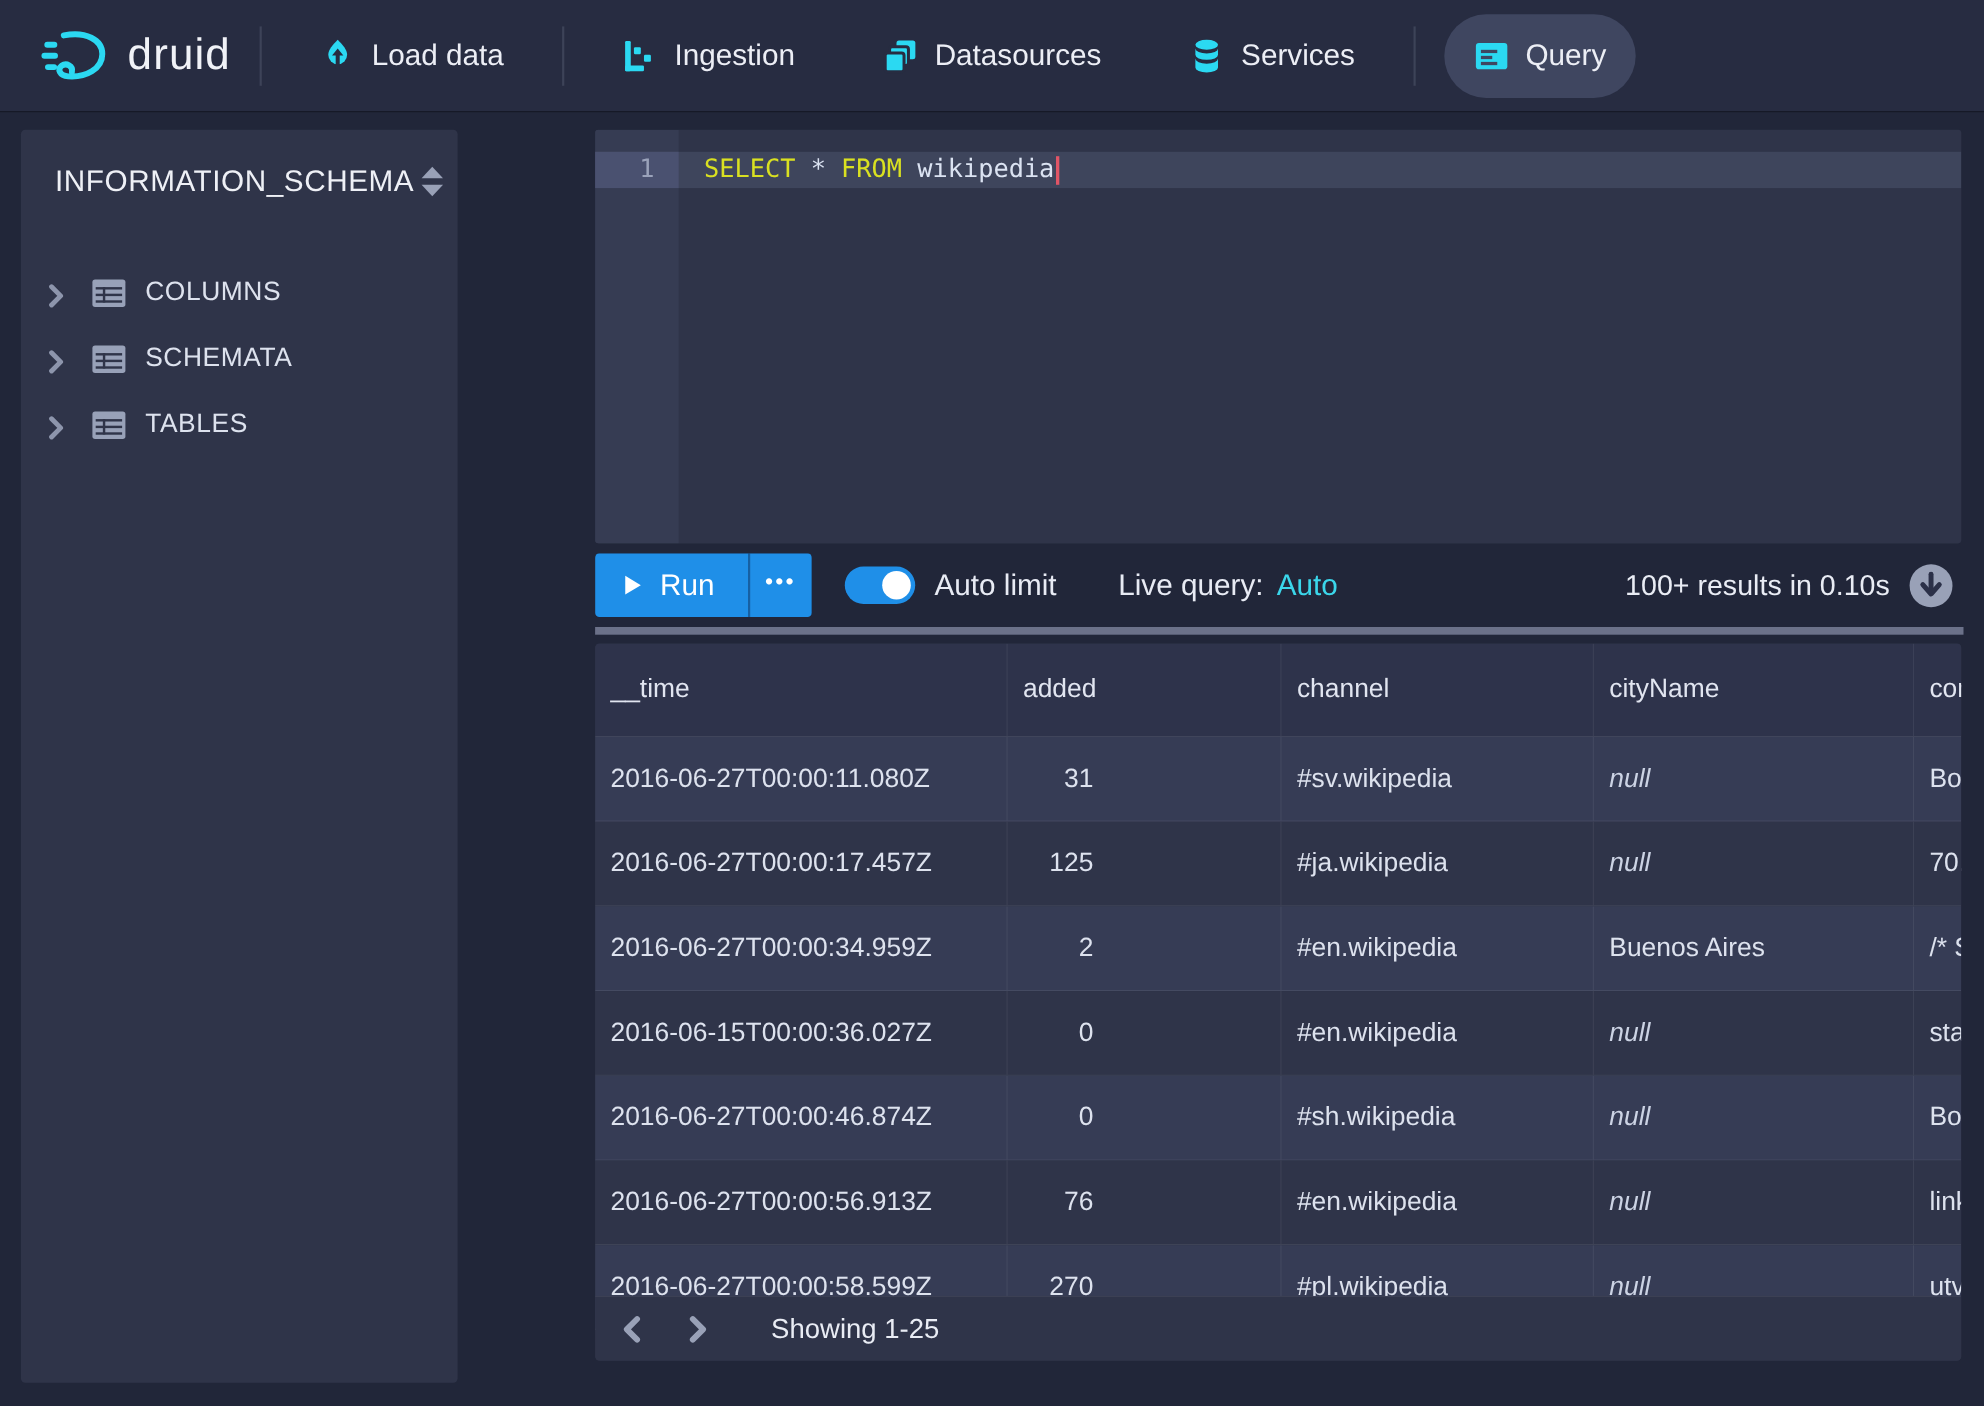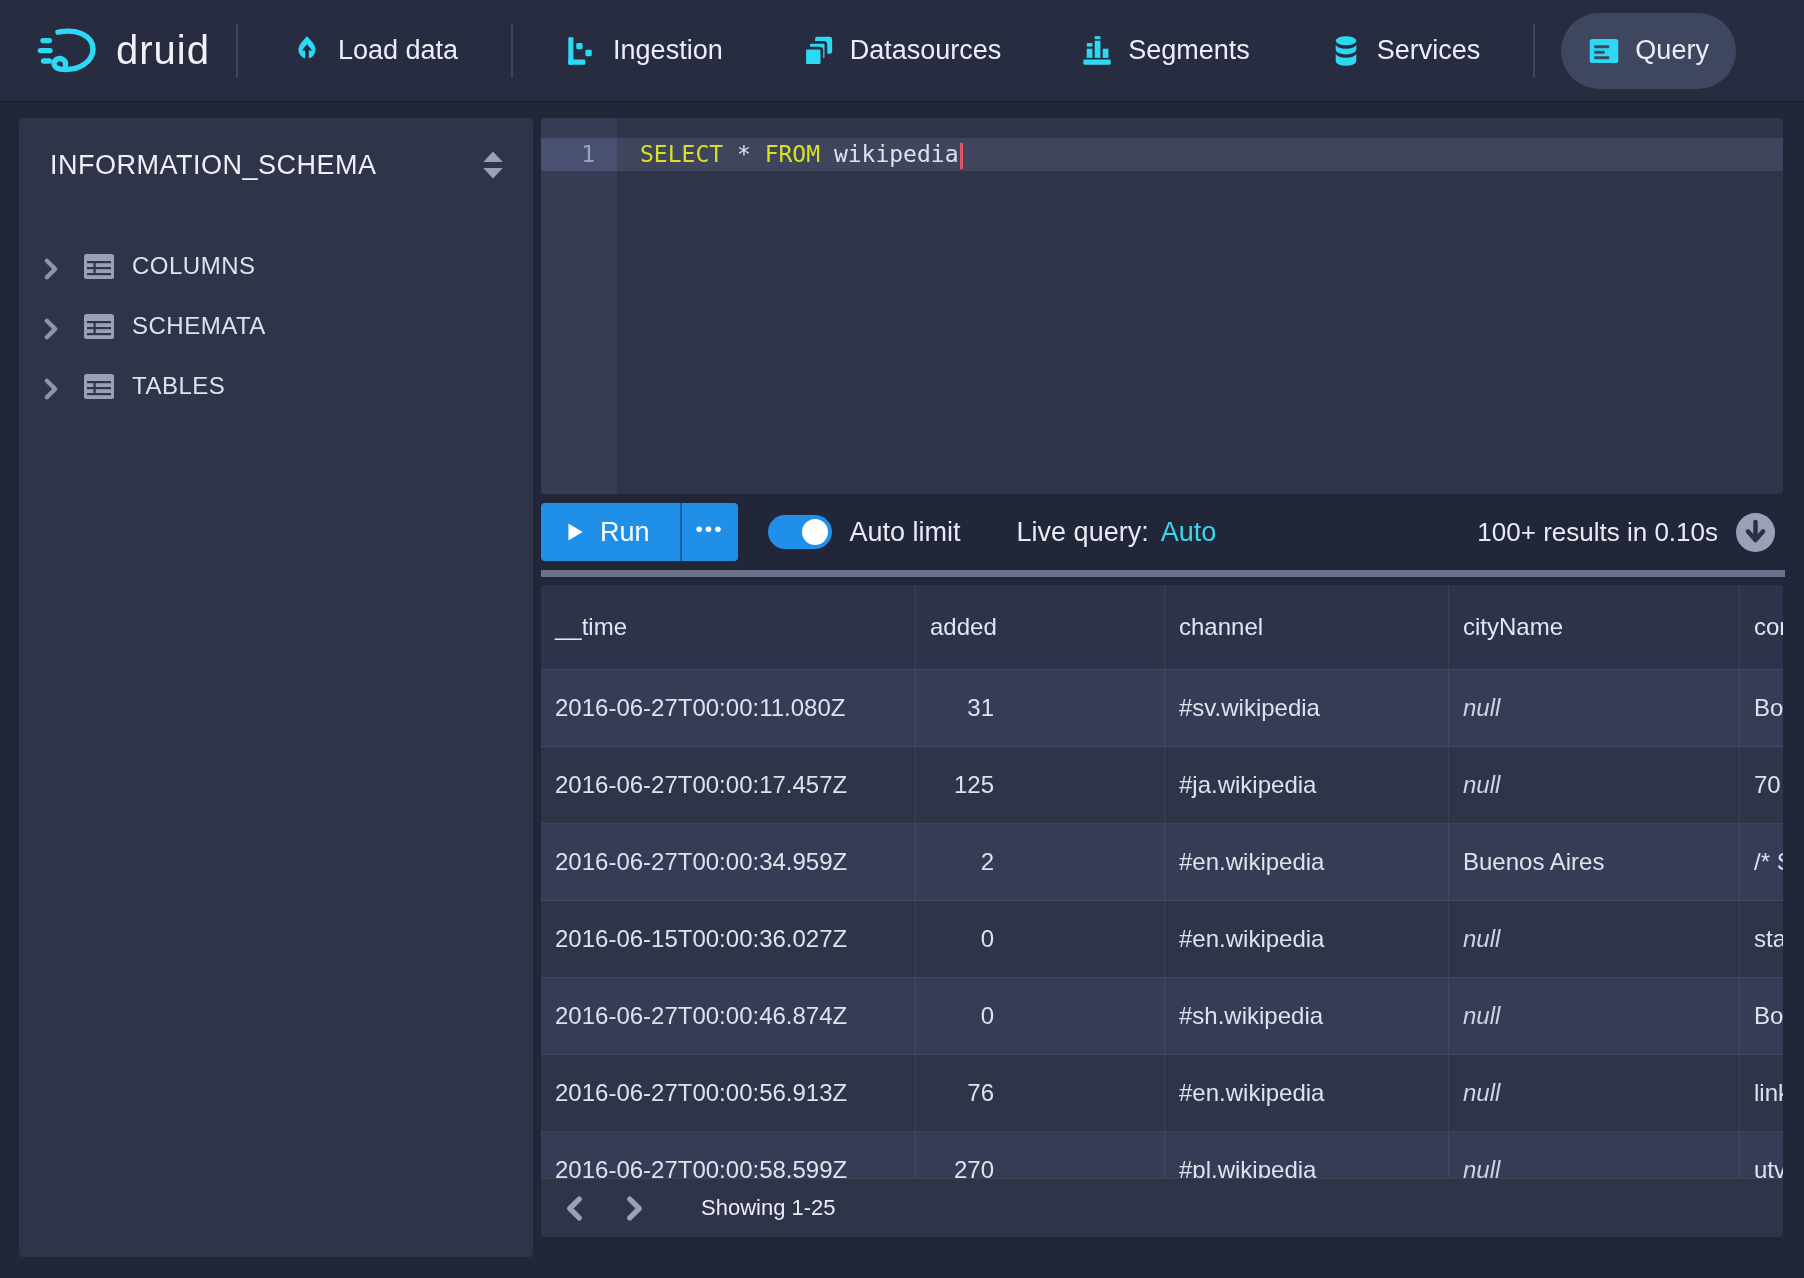--- a/index.html
+++ b/index.html
@@ -23,21 +23,21 @@
   .nav-item {
     display:flex; align-items:center; gap:15px; padding:0 27px; height:76px;
     border-radius:38px; cursor:pointer;
   }
   .nav-item .nav-label { font-size:27px; color:#eceef5; }
   .nav-item.active { background:#3f4660; }
   .nav-icon { display:flex; align-items:center; }
   
   .panel { background:#2f3449; border-radius:4px; position:absolute; }
   
-  .schema-panel { left:19px; top:118px; width:514px; height:1139px; }
+  .schema-panel { left:19px; top:118px; width:397px; height:1139px; }
   .schema-header { display:flex; align-items:center; justify-content:space-between;
     padding:28px 24px 10px 31px; }
   .schema-title { font-size:27px; color:#eef0f6; letter-spacing:0.5px; }
   .sort-btn { background:none; border:none; cursor:pointer; padding:4px; display:flex; }
   .tree { margin-top:26px; }
   .tree-item { display:flex; align-items:flex-end; gap:0; height:60px; padding-left:24px; cursor:pointer; }
   .tree-caret { width:20px; display:flex; margin-right:20px; }
   .tree-icon { display:flex; margin-right:17px; }
   .tree-label { font-size:24px; color:#dde2ee; letter-spacing:0.5px; }
   
@@ -90,21 +90,21 @@
   .trow:nth-child(even) { background:#2f3449; }
   .cell { display:flex; align-items:center; padding:0 14px; font-size:24px; color:#dde2ee;
     border-right:1px solid rgba(255,255,255,0.065); overflow:hidden; white-space:nowrap; cursor:pointer; }
   .cell-added { justify-content:flex-end; padding-right:170px; }
   .is-null { font-style:italic; color:#ccd3e4; }
   .results-footer { position:absolute; left:0; right:0; bottom:0; height:59px;
     background:#2f3449; border-top:1px solid rgba(255,255,255,0.07);
     display:flex; align-items:center; padding-left:10px; border-radius:0 0 4px 4px; z-index:3; }
   .pager-btn { width:46px; height:46px; background:none; border:none; cursor:pointer;
     display:flex; align-items:center; justify-content:center; }
-  .showing-label { margin-left:44px; font-size:22px; color:#e9ecf4; }
+  .showing-label { margin-left:44px; font-size:25px; color:#e9ecf4; }
 </style>
 </head>
 <body>
 
 <header class="navbar">
   <div class="brand">
     <span class="nav-icon">
       <svg width="66" height="52" viewBox="0 0 33 26" fill="none" stroke="#2bd9f2" stroke-width="2.7" stroke-linecap="round">
         <path d="M11 3.6 C21 1.6 28.5 5.6 28.5 12 C28.5 18.8 21 22.8 13 22.2 C9 21.9 8 19 10 17.4 C12.2 15.9 15.3 17.4 14.7 20.2"></path>
         <path d="M3.5 7.8 h3.2"></path>
@@ -139,33 +139,20 @@
     </div>
     <div class="nav-item">
       <span class="nav-icon">
         <svg width="32" height="32" viewBox="0 0 28 28">
           <rect x="10.5" y="1.5" width="15" height="15" rx="2" fill="#2bd9f2"></rect>
           <rect x="5" y="6.5" width="15" height="15" rx="2" fill="#2bd9f2" stroke="#272c41" stroke-width="2.4"></rect>
           <rect x="1.5" y="11.5" width="15" height="15" rx="2" fill="#2bd9f2" stroke="#272c41" stroke-width="2.4"></rect>
         </svg>
       </span>
       <span class="nav-label">Datasources</span>
-    </div>
-    <div class="nav-item">
-      <span class="nav-icon">
-        <svg width="32" height="32" viewBox="0 0 28 28" fill="#2bd9f2">
-          <rect x="2" y="21.5" width="24" height="4.5" rx="1"></rect>
-          <rect x="5" y="12" width="5" height="8"></rect>
-          <rect x="5" y="7" width="5" height="3.2"></rect>
-          <rect x="12" y="5" width="5" height="15"></rect>
-          <rect x="12" y="1" width="5" height="2.6"></rect>
-          <rect x="19" y="12" width="5" height="8"></rect>
-        </svg>
-      </span>
-      <span class="nav-label">Segments</span>
     </div>
     <div class="nav-item">
       <span class="nav-icon">
         <svg width="32" height="32" viewBox="0 0 28 28" fill="#2bd9f2">
           <ellipse cx="14" cy="5" rx="9" ry="4"></ellipse>
           <path d="M5 8 a9 4 0 0 0 18 0 v5 a9 4 0 0 1 -18 0 Z"></path>
           <path d="M5 16 a9 4 0 0 0 18 0 v7 a9 4 0 0 1 -18 0 Z"></path>
         </svg>
       </span>
       <span class="nav-label">Services</span>

